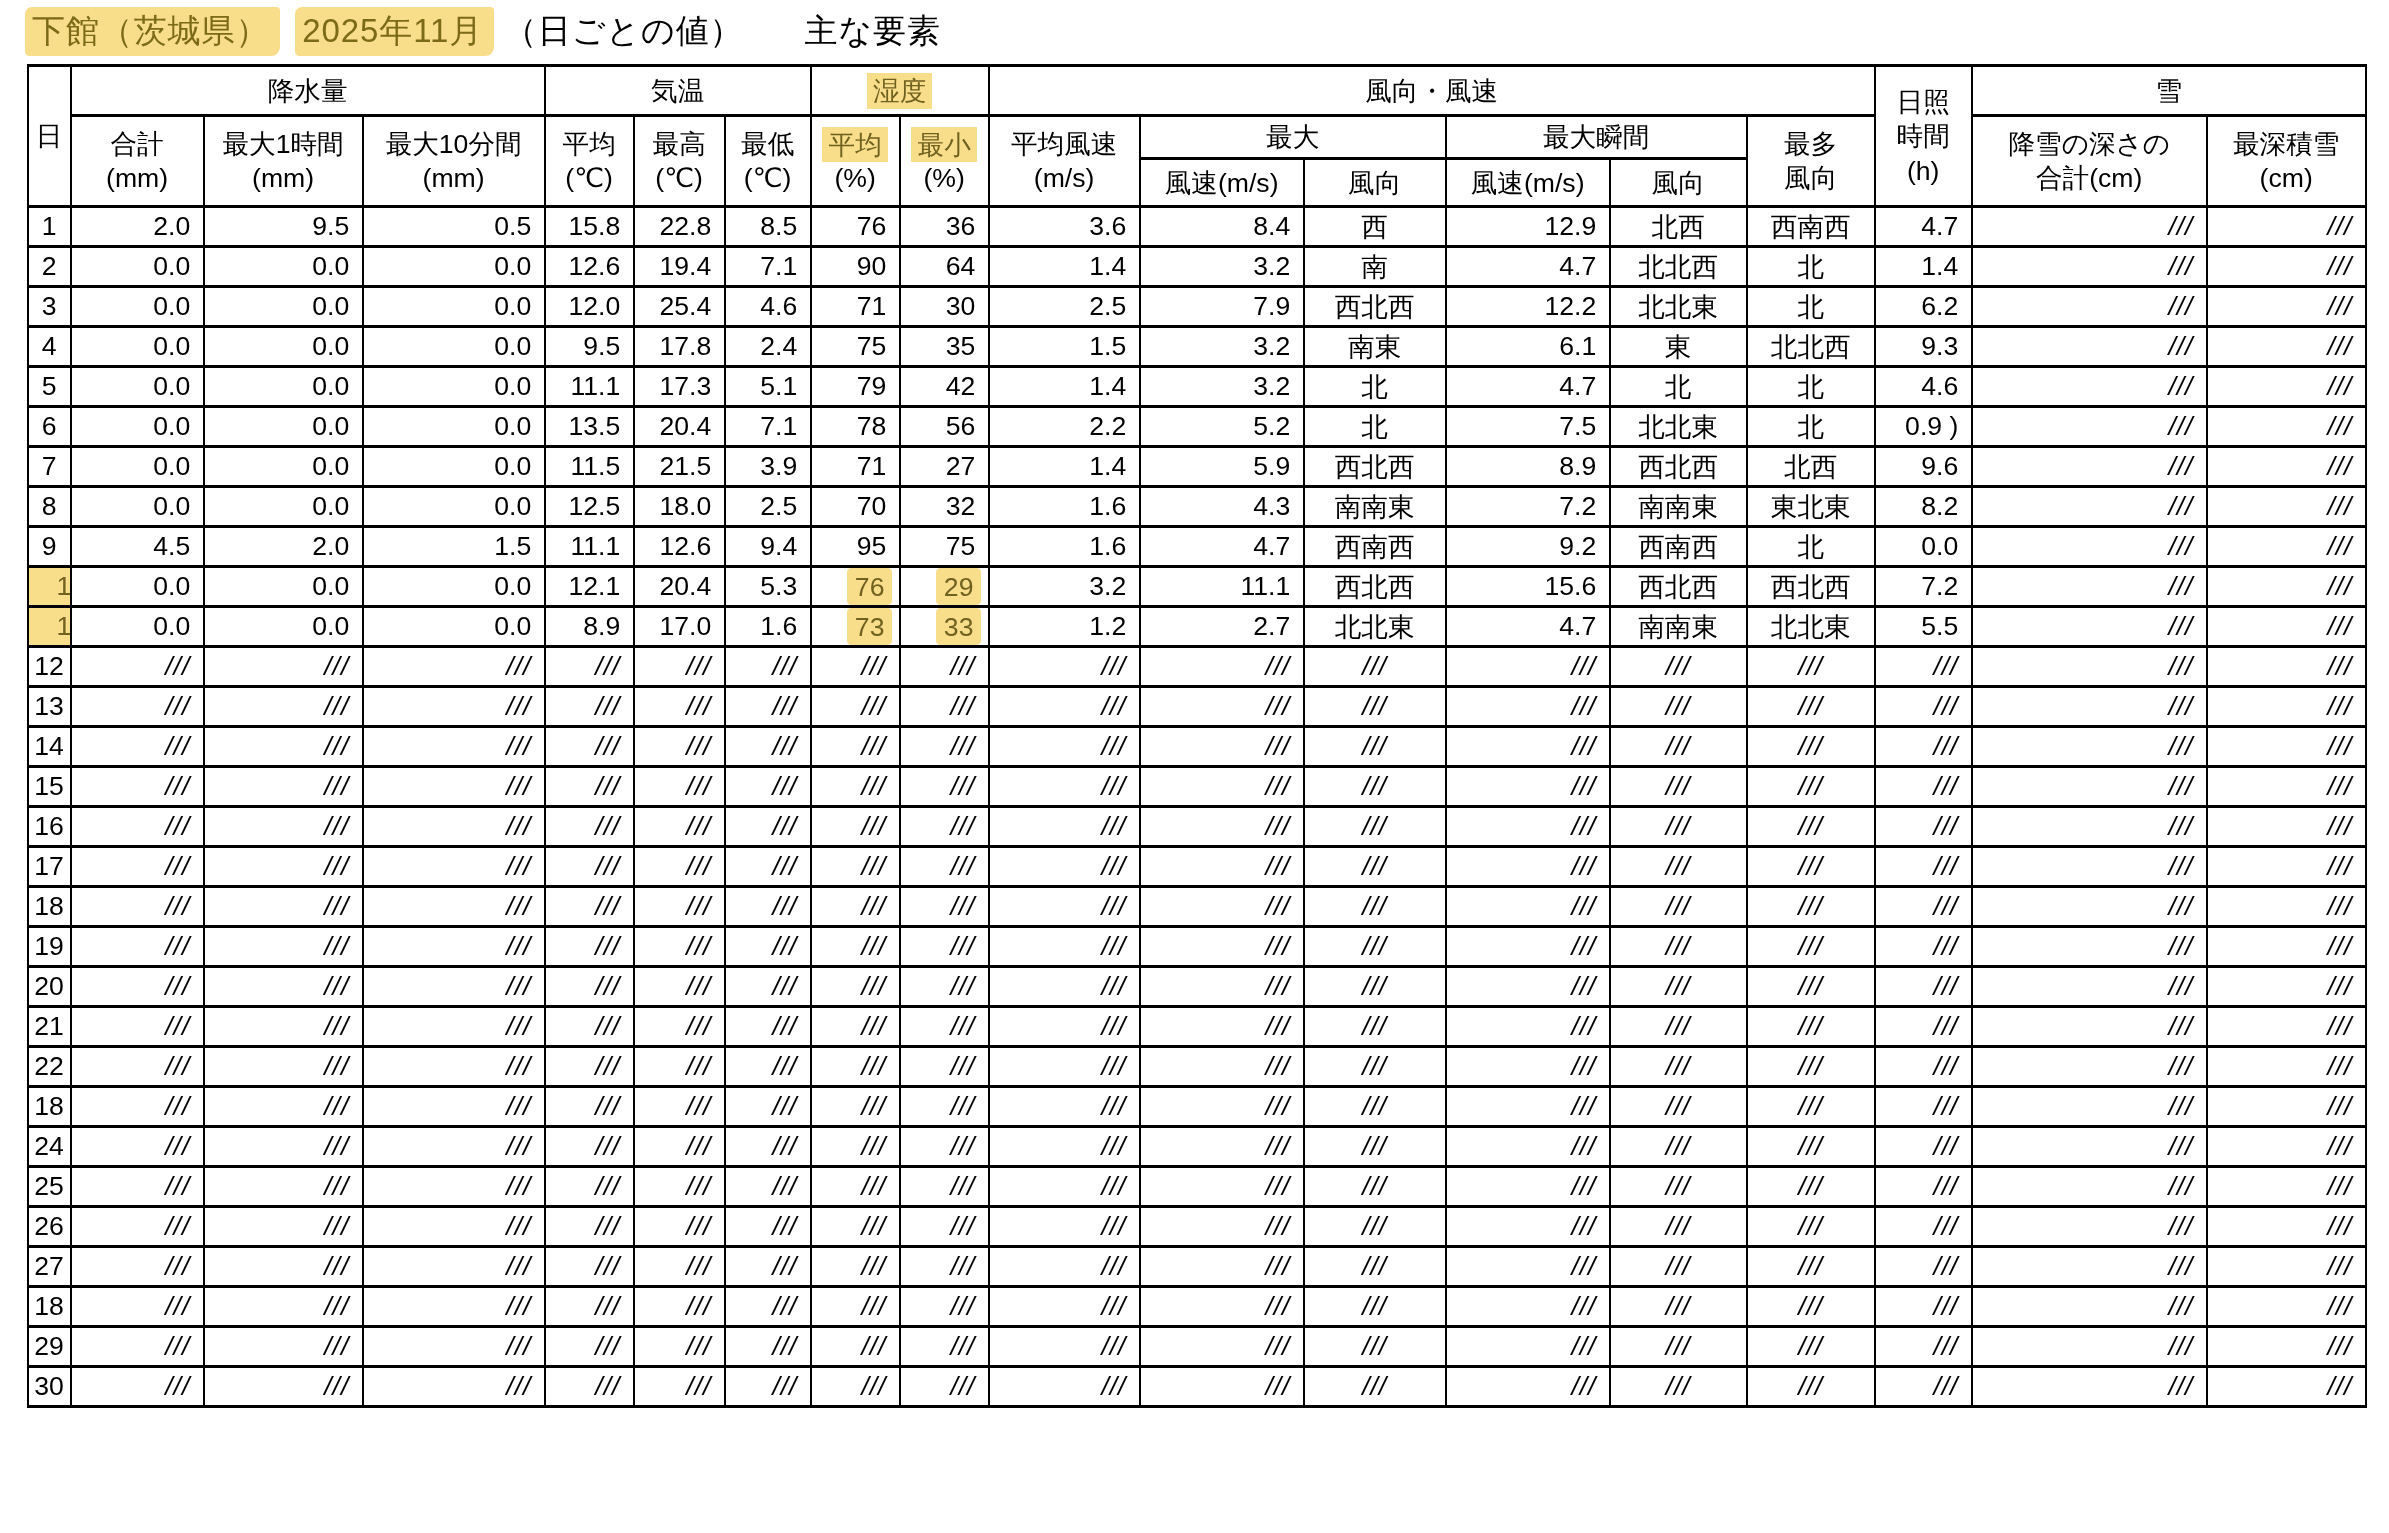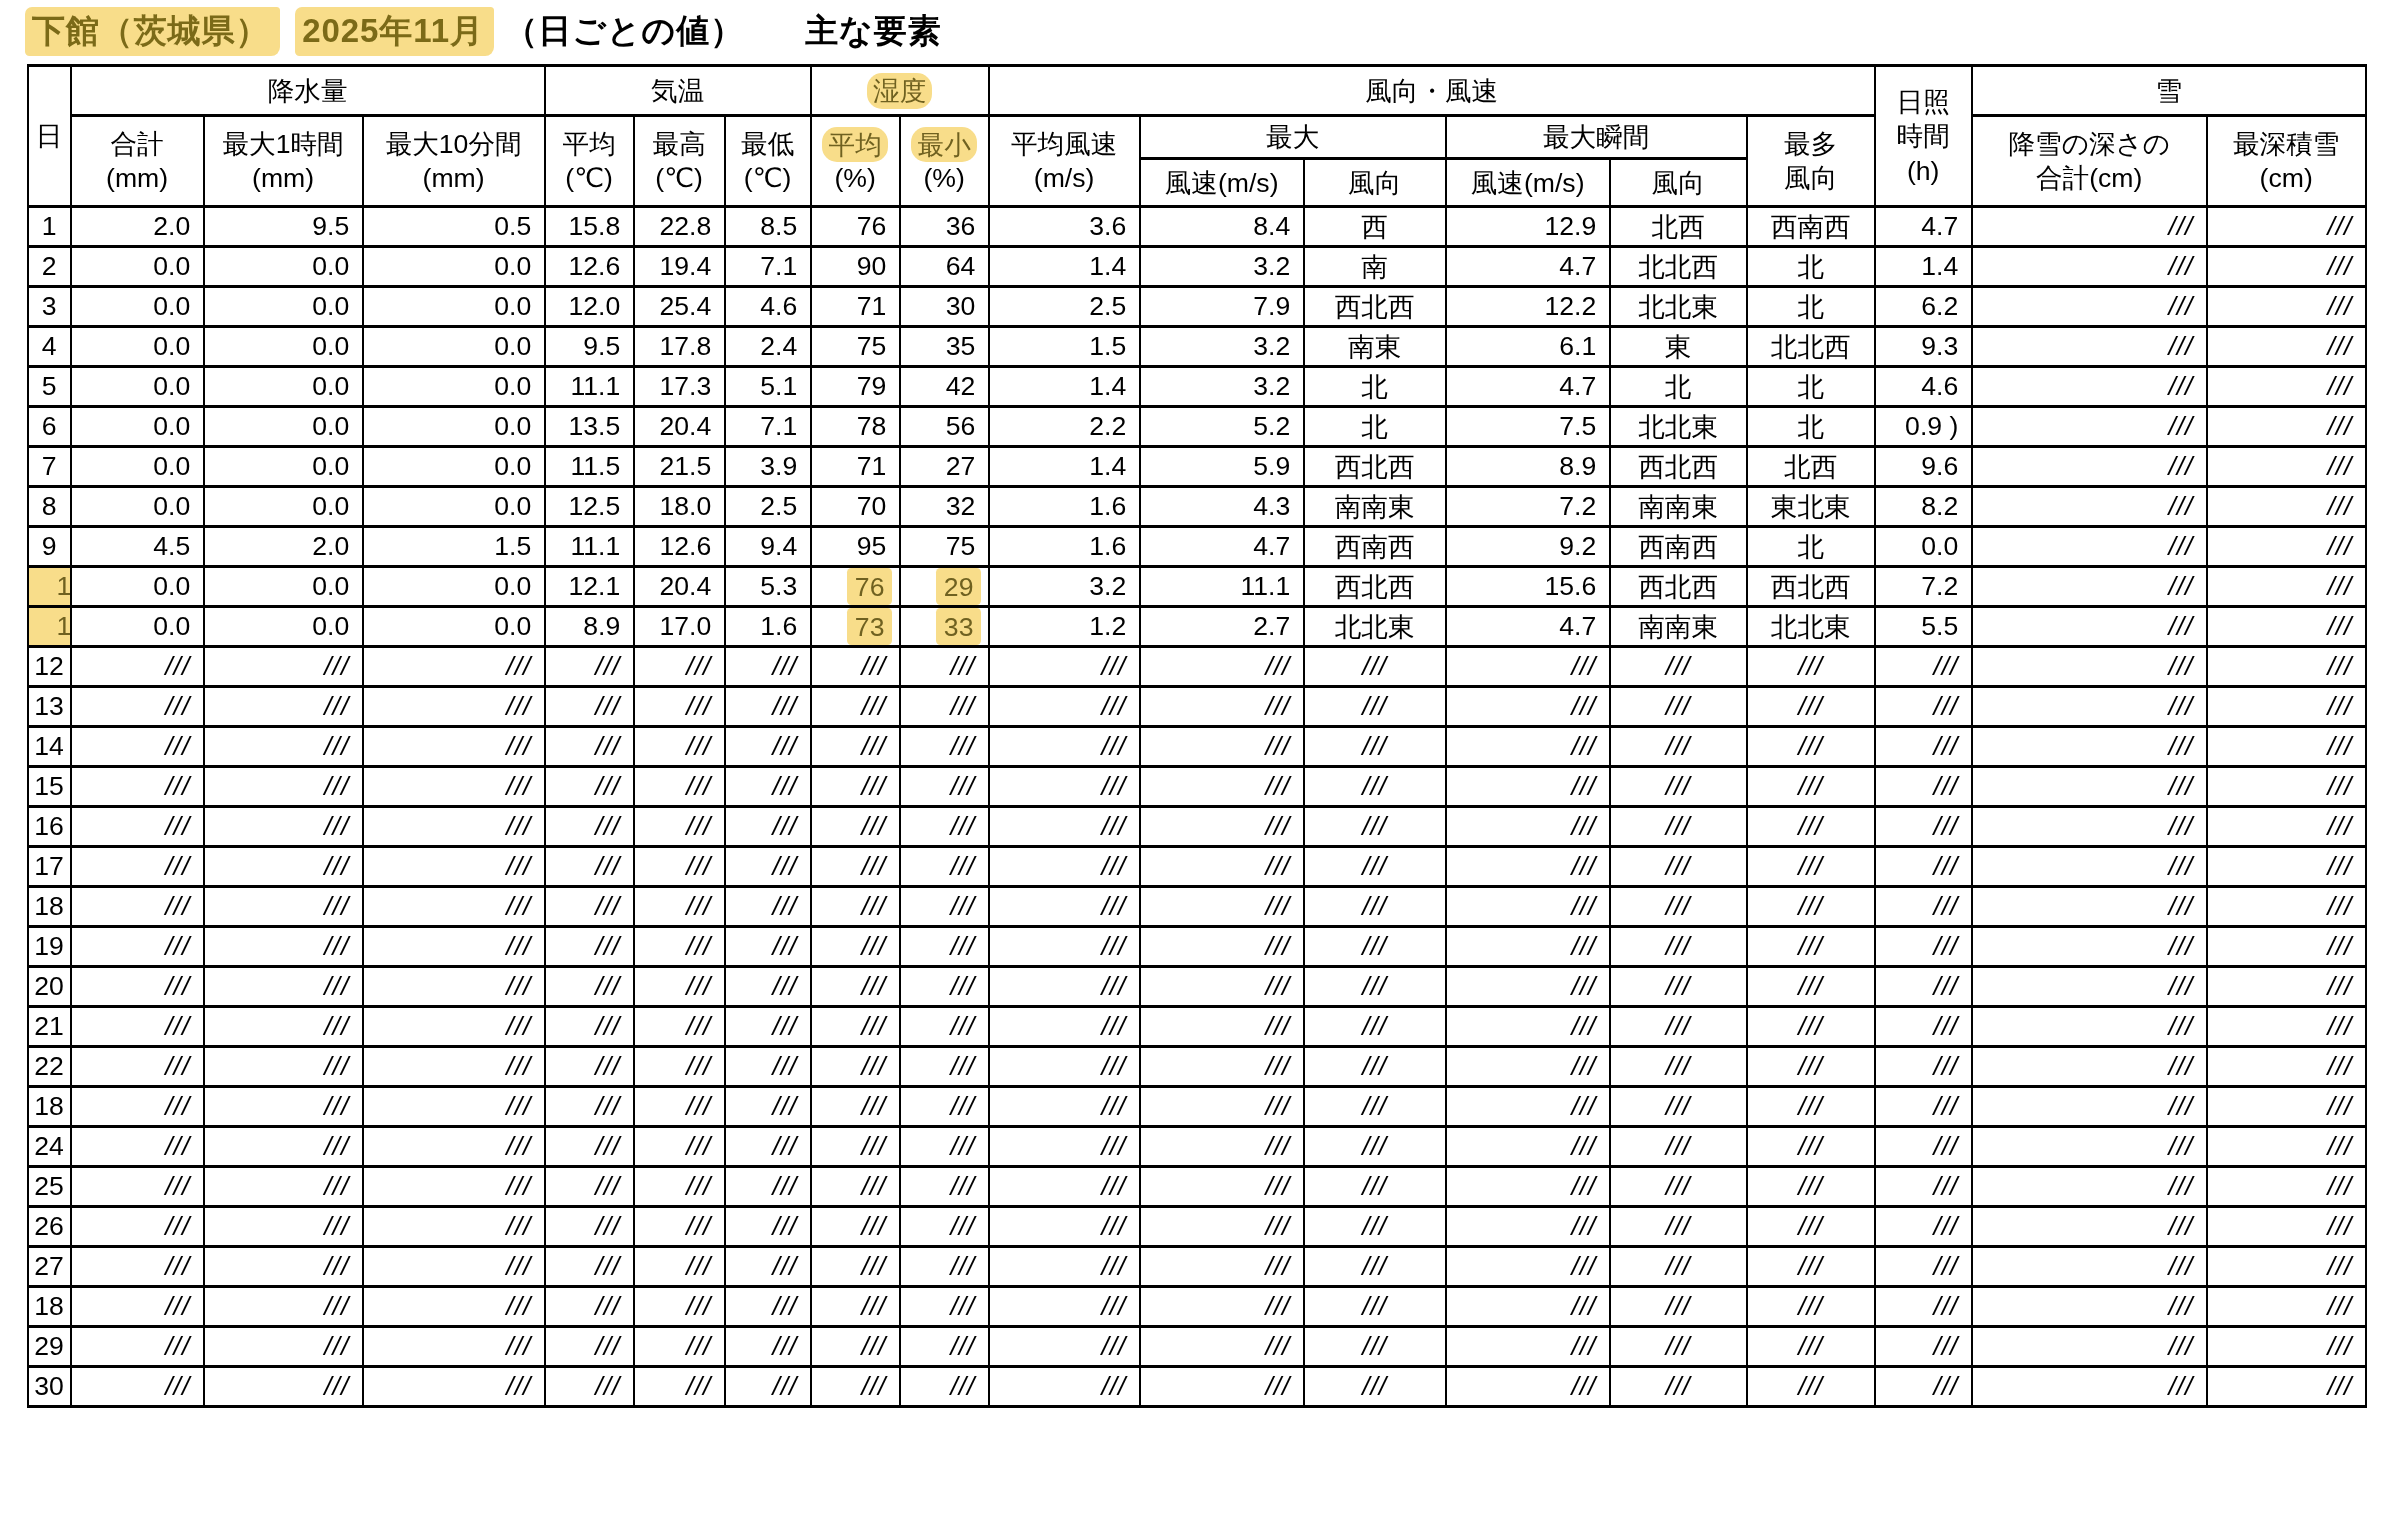--- a/index.html
+++ b/index.html
@@ -3,21 +3,21 @@
 <meta charset="utf-8">
 <style>
   html,body{margin:0;padding:0;}
   body{
     width:2389px;height:1533px;background:#ffffff;color:#000;
     font-family:"Liberation Sans","DejaVu Sans",sans-serif;
     overflow:hidden;
   }
   .title{
     margin:8.9px 0 10.6px 25px;
-    font-size:33px;font-weight:bold;letter-spacing:0.9px;
+    font-size:33px;font-weight:normal;letter-spacing:0.9px;
     white-space:nowrap;
   }
   .hl-title{
     background:#f8dd8a;color:#7b6a18;
     padding:5.3px 10.6px 7px 7px;
     border-radius:7px 3.5px 8.9px 4.4px;
   }
   .title .sep{display:inline-block;width:5.3px;}
   .title .plain{color:#000;}
   .title .subtitle{margin-left:51px;}
@@ -38,21 +38,21 @@
   thead tr.h1{height:50px;}
   thead tr.h2{height:43px;}
   thead tr.h3{height:48px;}
   tbody tr{height:40px;}
   td.c-day{text-align:center;}
   td.num{text-align:right;padding-right:12.4px;}
   td.dir{text-align:center;}
   td.miss{font-style:italic;letter-spacing:0.9px;}
   td.hl{background:#f8dd8a;color:#6f6120;}
   .hl{background:#f8dd8a;color:#6f6120;padding-left:28px;}
-  .hl-head{padding:2.7px 6.2px;border-radius:15px;}
+  .hl-head{padding:2.7px 6.2px;border-radius:0;}
   .hl-val{padding:3.5px 8px;margin-right:-6.2px;border-radius:4.4px;}
 </style>
 </head>
 <body>
 
 <div class="title">
   <span class="hl-title">下館（茨城県）</span><span class="sep"></span>
   <span class="hl-title">2025年11月</span>
   <span class="plain">（日ごとの値）</span>
   <span class="plain subtitle">主な要素</span>

